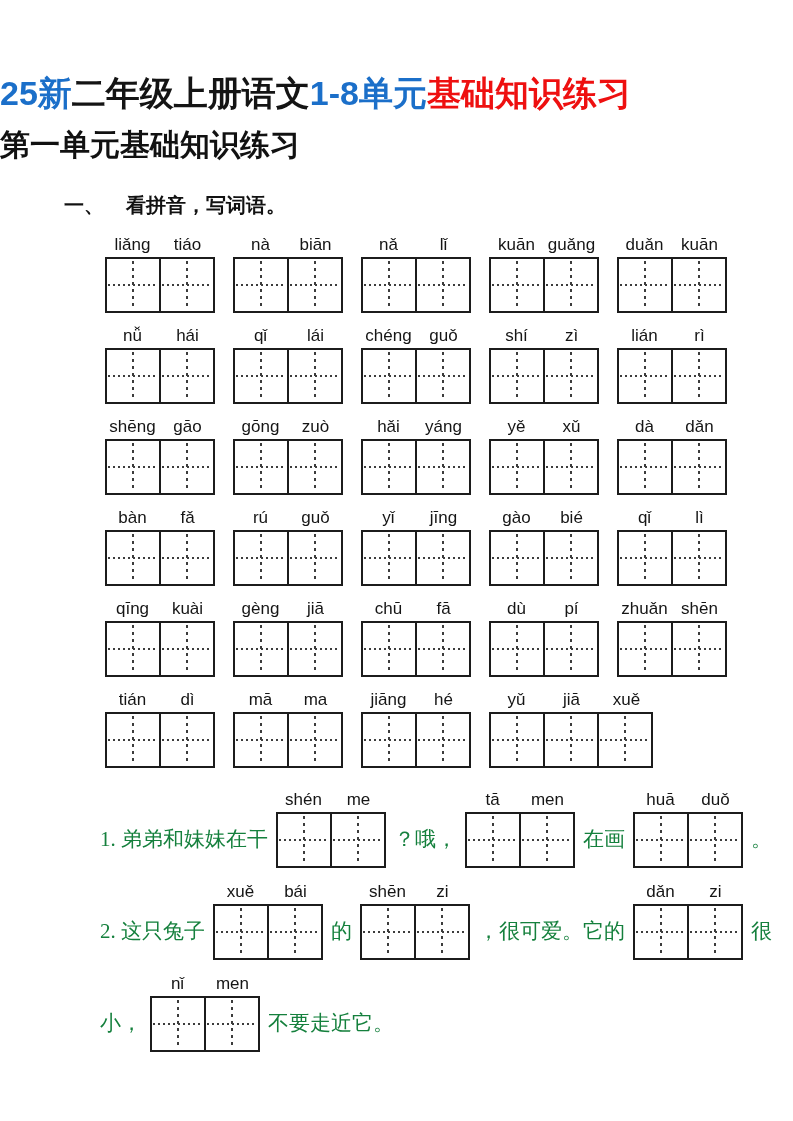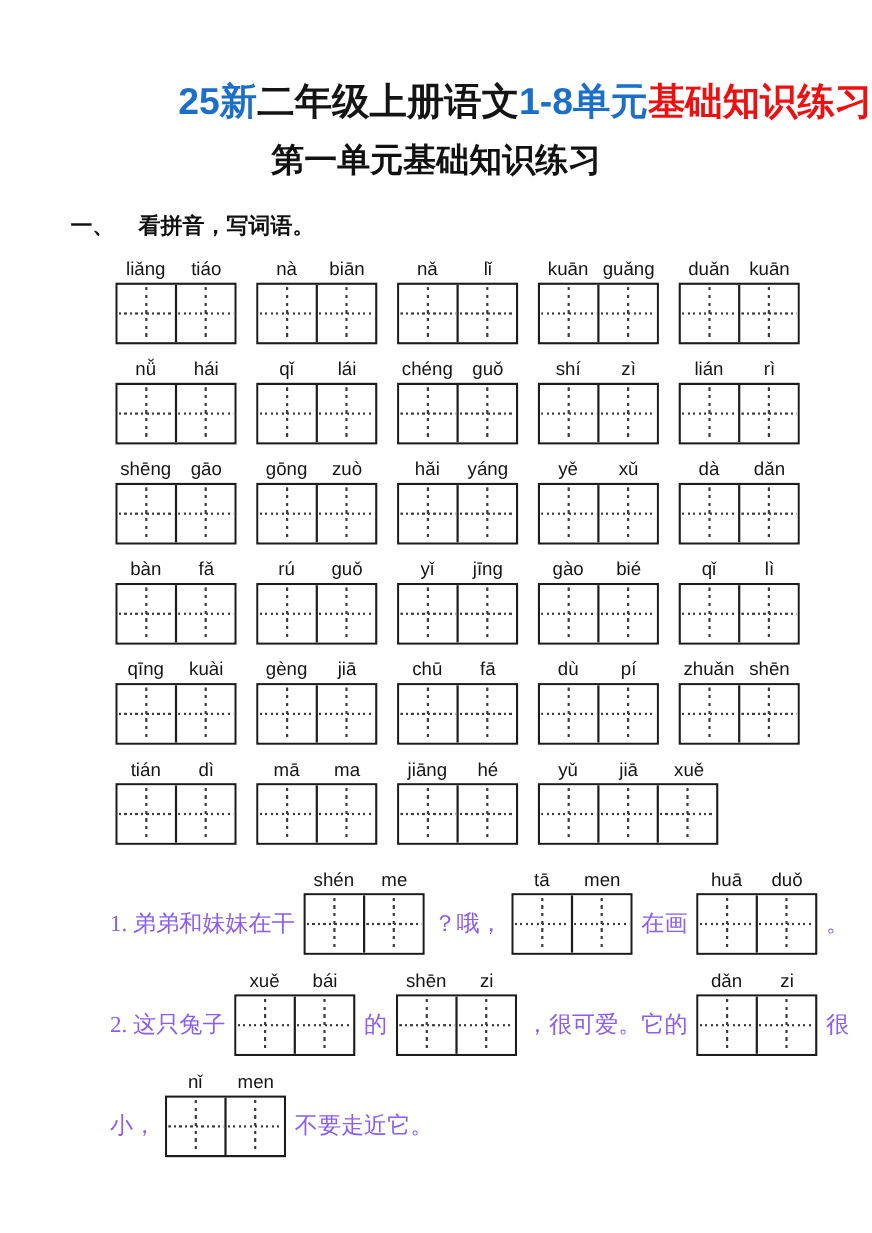--- a/index.html
+++ b/index.html
@@ -7,31 +7,30 @@
   .page {
     position:relative;
     width:793px; height:1121px;
     background:#ffffff;
     font-family:"Liberation Sans", sans-serif;
     color:#111;
     overflow:hidden;
   }
   .title {
     margin-top:74px;
-    text-align:right;
+    text-align:left;
     font-size:34px;
     font-weight:900;
     letter-spacing:0px;
     line-height:1.15;
     white-space:nowrap;
-    padding-left:30px;
   }
   .subtitle {
     margin-top:12px;
-    text-align:center;
+    text-align:left;
     font-size:30px;
     font-weight:700;
   }
   .section-heading {
     margin:26px 0 0 64px;
     font-size:20px;
     font-weight:700;
   }
   .section-heading .sec-num { margin-right:22px; }
 
@@ -67,21 +66,21 @@
     display:flex;
     align-items:flex-end;
     margin-bottom:14px;
     font-size:21px;
   }
   .sentence-line .word-block { margin:0 8px; }
   .seg-text {
     height:58px; line-height:58px;
     font-family:"Liberation Serif", serif;
     white-space:pre;
-    color:#8b5cf6;
+    color:#15803d;
   }
   .footer {
     position:absolute;
     bottom:32px; left:0; right:0;
     text-align:center;
     font-size:16px;
     font-family:"Liberation Serif", serif;
     color:#222;
   }
 </style>

